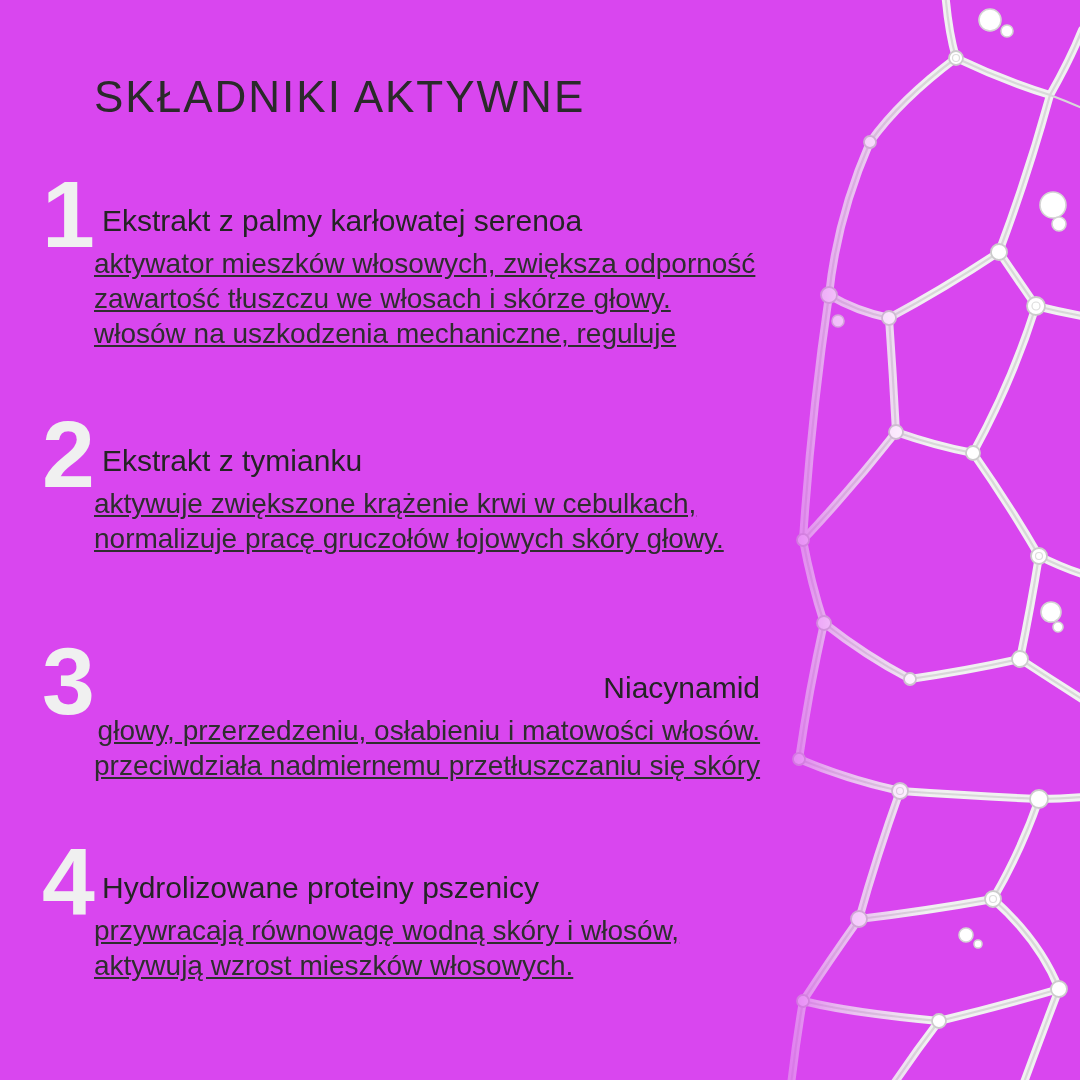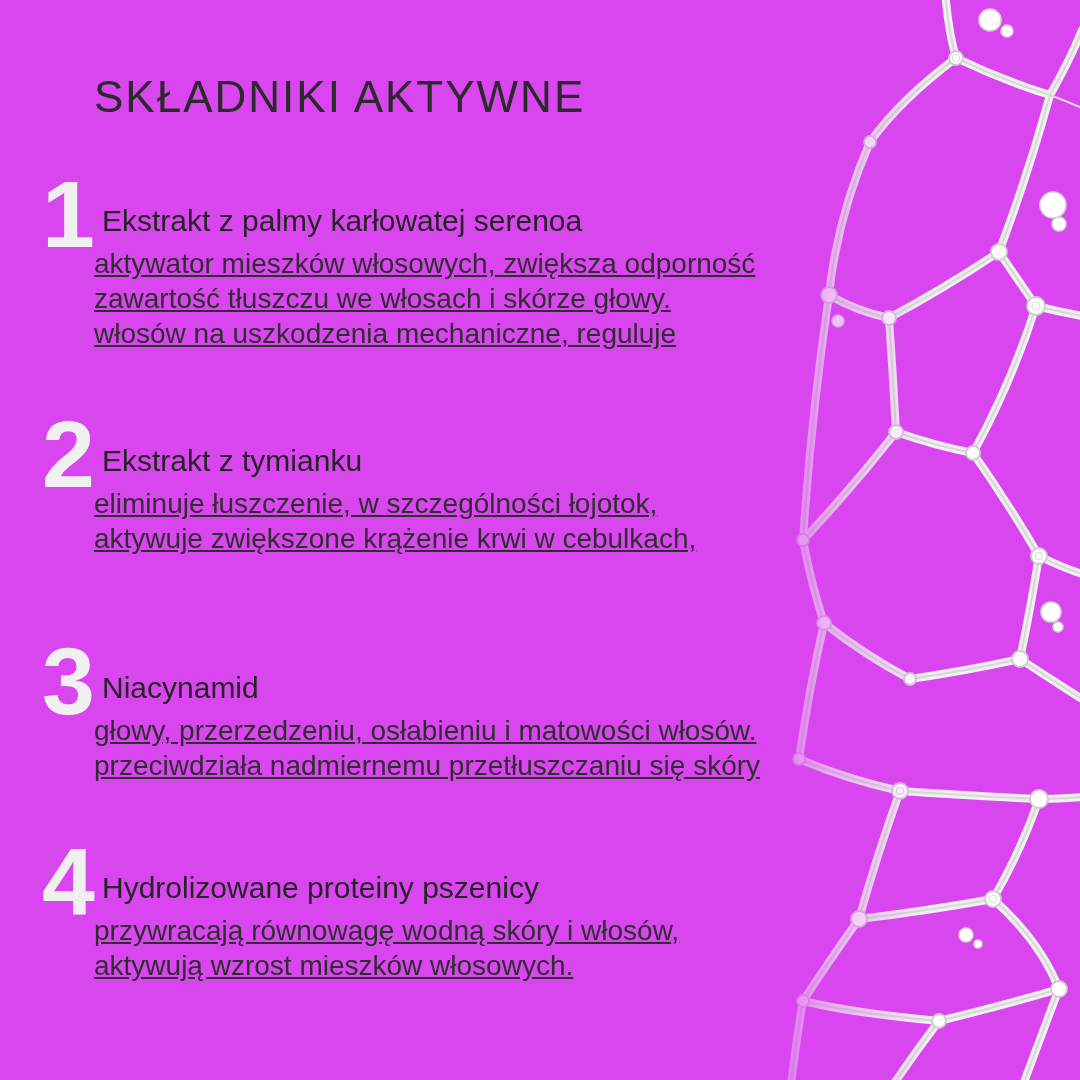--- a/index.html
+++ b/index.html
@@ -31,21 +31,21 @@
     z-index:2;
   }
   
   .ingredient {
     position:absolute;
     left:94px;
     z-index:2;
   }
   .ingredient.b1 { top:203px; }
   .ingredient.b2 { top:443px; }
-  .ingredient.b3 { top:670px; }
+  .ingredient.b3 { top:670px;text-align:right; }
   .ingredient.b4 { top:870px; }
   .big-num {
     position:absolute;
     left:-52px; top:-36px;
     font-size:95px;
     line-height:95px;
     font-weight:800;
     color:#f0f0f0;
     z-index:-1;
     user-select:none;
@@ -219,22 +219,22 @@
       <div class="desc-line">aktywator mieszków włosowych, zwiększa odporność</div>
       <div class="desc-line">zawartość tłuszczu we włosach i skórze głowy.</div>
       <div class="desc-line">włosów na uszkodzenia mechaniczne, reguluje</div>
     </div>
   </section>
 
   <section class="ingredient b2">
     <div class="big-num">2</div>
     <h2>Ekstrakt z tymianku</h2>
     <div class="desc">
-      <div class="desc-line">eliminuje łuszczenie, w szczególności łojotok,</div>
       <div class="desc-line">aktywuje zwiększone krążenie krwi w cebulkach,</div>
+      <div class="desc-line">normalizuje pracę gruczołów łojowych skóry głowy.</div>
     </div>
   </section>
 
   <section class="ingredient b3">
     <div class="big-num">3</div>
     <h2>Niacynamid</h2>
     <div class="desc">
       <div class="desc-line">głowy, przerzedzeniu, osłabieniu i matowości włosów.</div>
       <div class="desc-line">przeciwdziała nadmiernemu przetłuszczaniu się skóry</div>
     </div>

